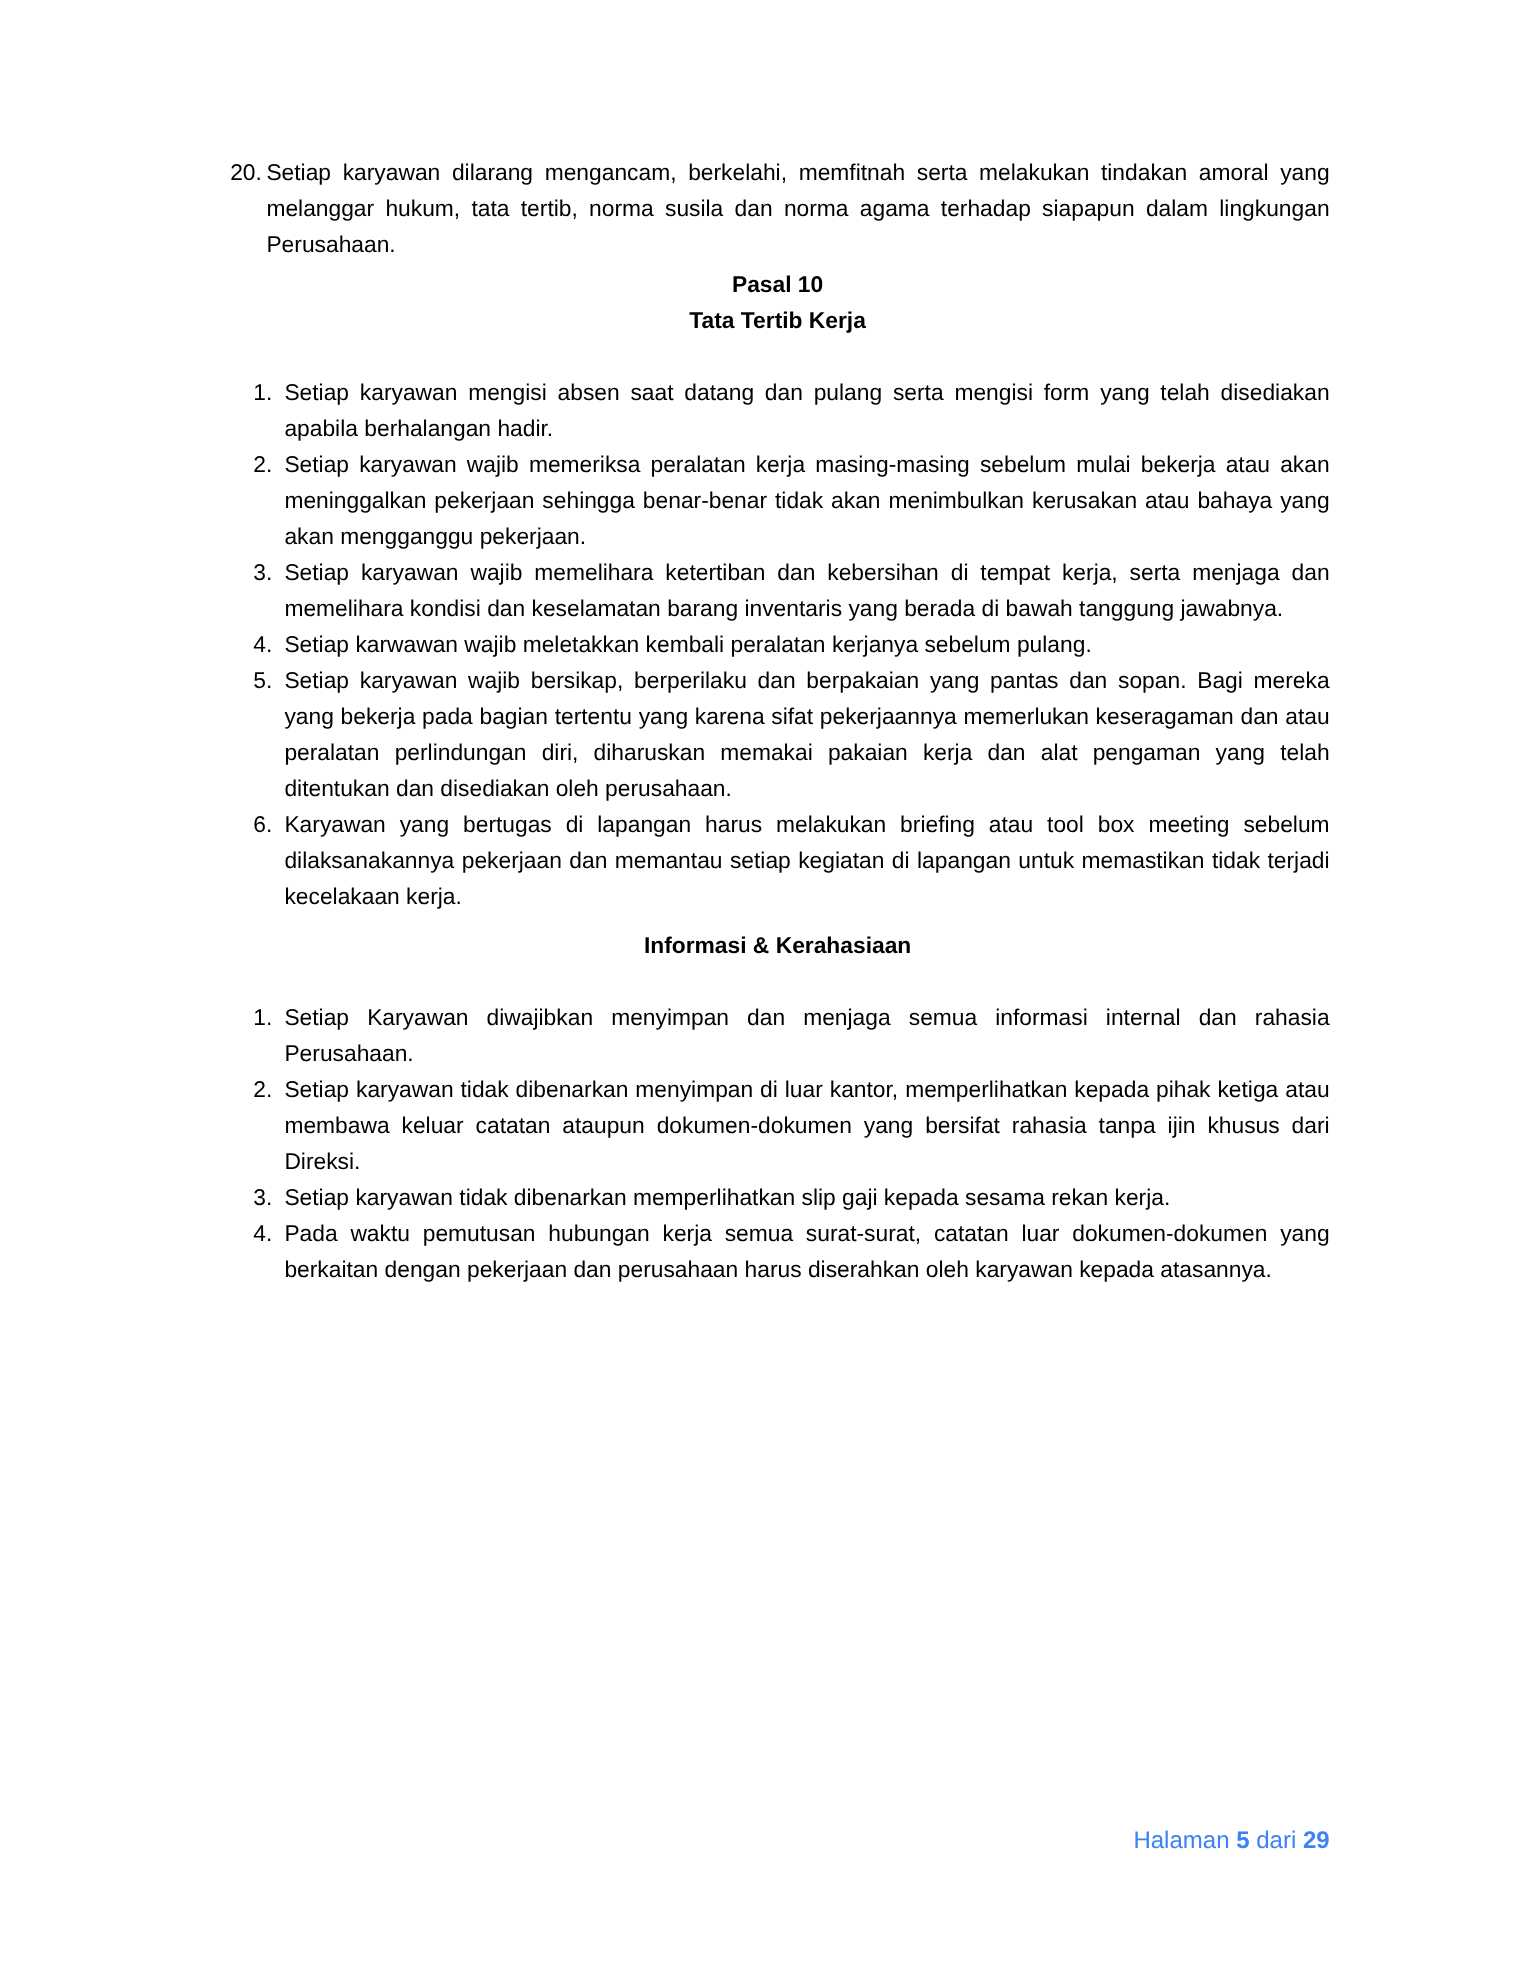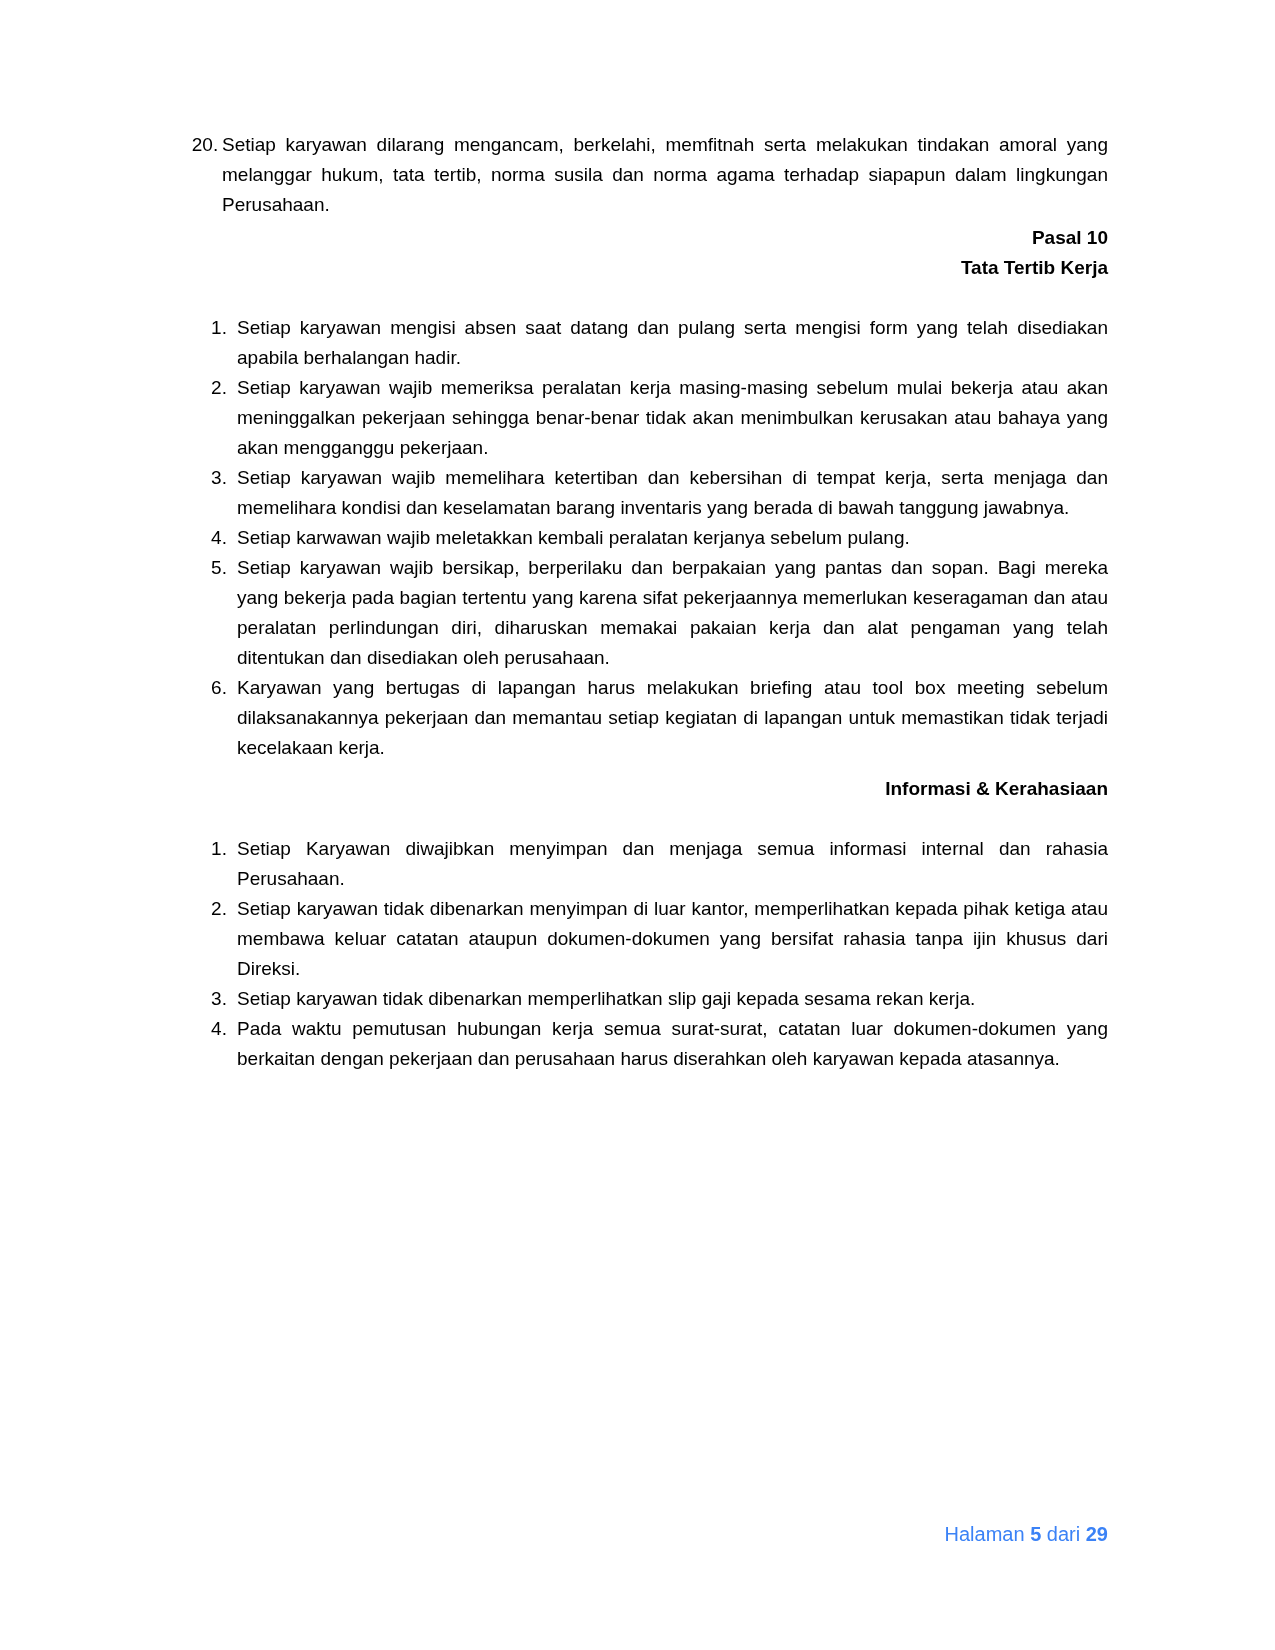--- a/index.html
+++ b/index.html
@@ -36,21 +36,21 @@
     flex: 1 1 auto;
     text-align: justify;
   }
   .section-list .list-item {
     margin-left: 13px;
   }
   .section-list .li-num {
     flex: 0 0 36px;
   }
   .heading-block {
-    text-align: right;
+    text-align: center;
   }
   .heading-block.hb-1 { margin-top: 3px; }
   .heading-block.hb-2 { margin-top: 11px; }
   .section-heading, .section-subheading {
     font-weight: bold;
   }
   .section-list {
     margin-top: 30px;
   }
   .page-footer {

